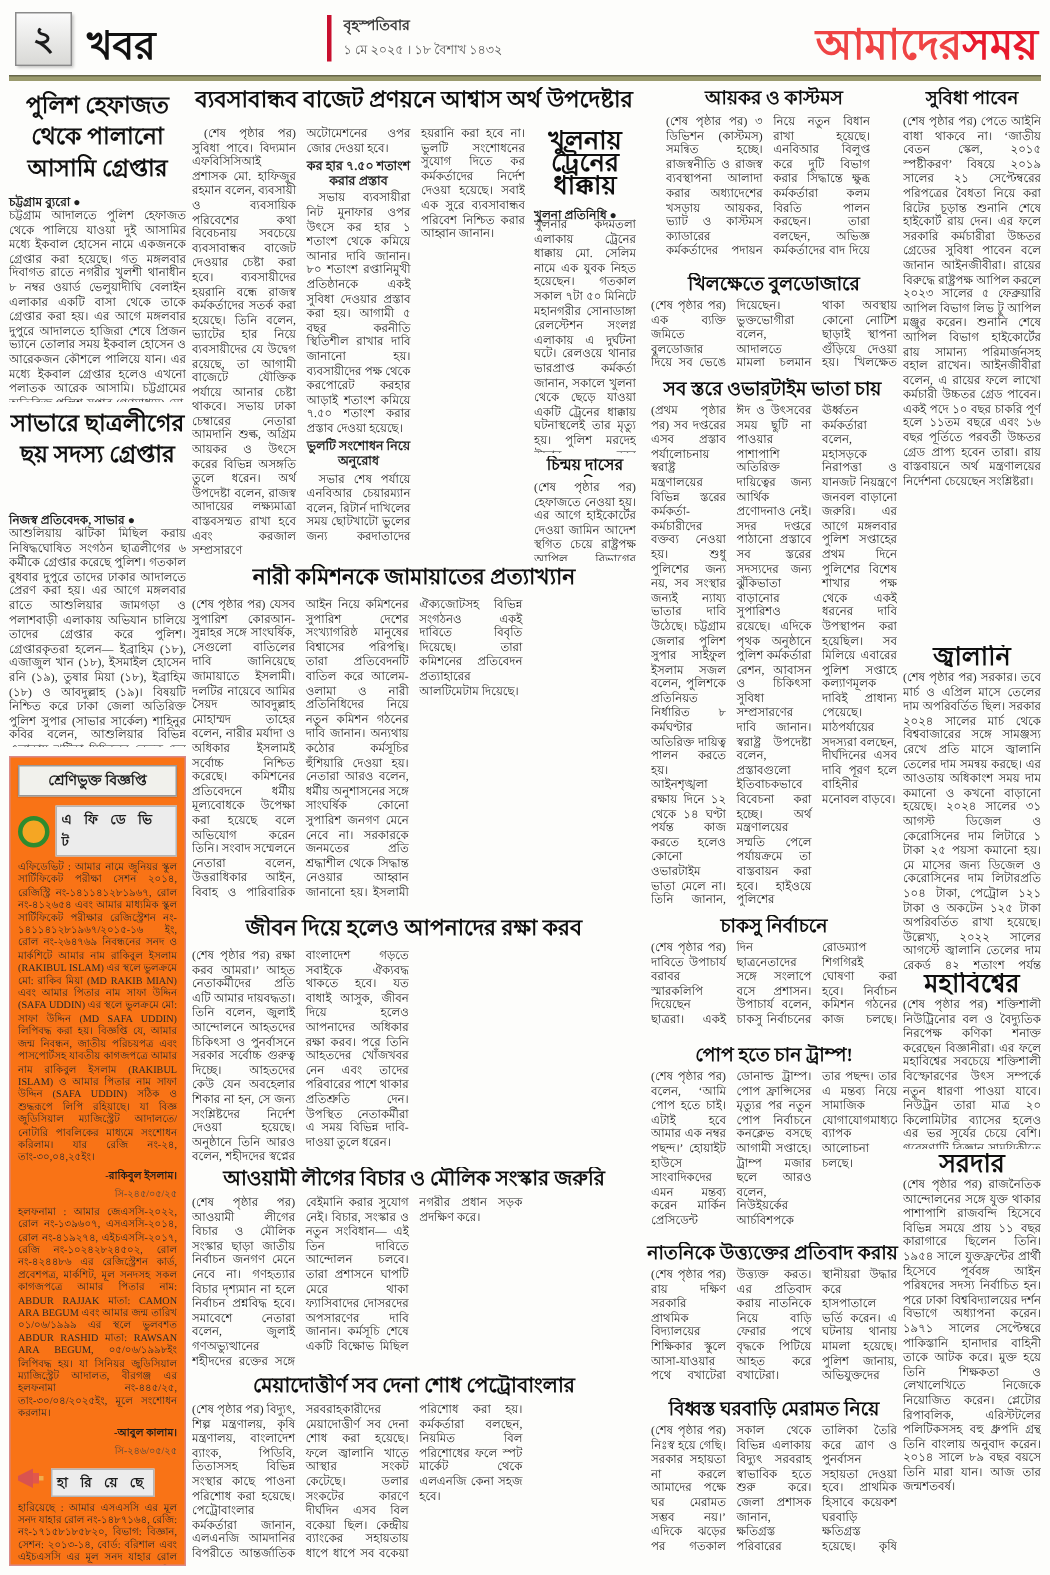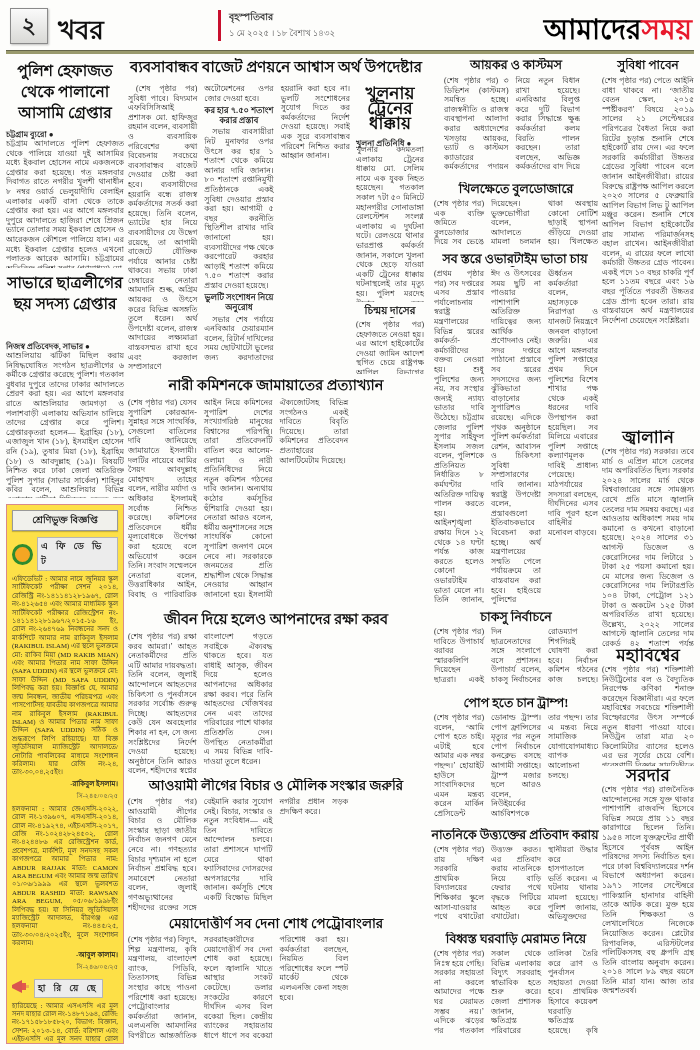--- a/index.html
+++ b/index.html
@@ -8,39 +8,39 @@
   
   #pagebox{position:absolute;left:10px;top:8px;width:36px;height:34px;border:1px solid #8a8a8a;
            background:linear-gradient(180deg,#fafafa,#d9d9d6);font-size:22px;font-weight:bold;
            text-align:center;line-height:34px;box-shadow:1px 1px 2px rgba(0,0,0,.25);}
   #section{position:absolute;left:58px;top:10px;font-size:26px;font-weight:bold;color:#111;}
   #dateblock{position:absolute;left:218px;top:10px;padding-left:8px;border-left:3px solid #c8102e;}
   #weekday{font-size:9.5px;font-weight:bold;color:#3b3b3b;}
   #dateline{font-size:8.5px;color:#555;margin-top:2px;}
   #logo{position:absolute;right:8px;top:8px;font-size:28px;font-weight:800;letter-spacing:0;
         font-family:"Liberation Sans","DejaVu Sans",sans-serif;}
-  #logo .g{color:#000000;} #logo .r{color:#e8192c;}
+  #logo .g{color:#ef4444;} #logo .r{color:#e8192c;}
   #toprule{position:absolute;left:6px;right:6px;top:50px;height:3px;background:#9a9a6d;border-top:1px solid #66664a;}
   
   .hd{position:absolute;font-weight:bold;color:#101010;text-align:center;
       font-family:"Liberation Serif","DejaVu Serif",serif;overflow:hidden;}
   .h-xl{font-size:15.5px;line-height:21px;}
   .h-lg{font-size:14.5px;line-height:19px;}
   .h-md{font-size:12.5px;line-height:15px;}
   .h-sm{font-size:17px;line-height:15px;}
   .h-xs{font-size:10.5px;line-height:13px;}
   .by{position:absolute;font-size:8px;font-weight:bold;color:#222;}
   
   .bd{position:absolute;font-size:7.8px;line-height:9.6px;text-align:justify;color:#262626;
       column-gap:7px;column-fill:auto;overflow:hidden;}
   .bd p{margin:0 0 3px 0;text-indent:8px;}
   .subh{font-weight:bold;text-align:center;font-size:8.4px;margin:2px 0;}
   
   #clbox{position:absolute;left:6px;top:504px;width:118px;height:540px;border:1.5px solid #d98a8a;
-         background:#fde047;padding:5px 5px;box-sizing:border-box;overflow:hidden;}
+         background:#f97316;padding:5px 5px;box-sizing:border-box;overflow:hidden;}
   #cltitle{border:1px solid #999;background:#f1f1ec;text-align:center;font-size:9.5px;font-weight:bold;
            padding:2px 0;box-shadow:0 1px 1px rgba(0,0,0,.2);}
   .clhead{display:flex;align-items:center;justify-content:flex-start;gap:4px;margin:6px 0 4px 0;}
   .tiles{font-size:9px;font-weight:bold;background:#ececec;border:1px solid #b5b5b5;
          padding:1px 3px;letter-spacing:3px;}
   .cltext{font-size:6.8px;line-height:8.4px;text-align:justify;color:#2a2a2a;}
   .clsign{font-size:7px;font-weight:bold;text-align:right;margin:1px 0;}
   .clref{font-size:6.5px;text-align:right;color:#444;margin-bottom:3px;}
   .ic-circle{width:15px;height:15px;border-radius:50%;border:3px solid #2e8b2e;background:#f5a623;
              display:inline-block;flex:0 0 auto;}

